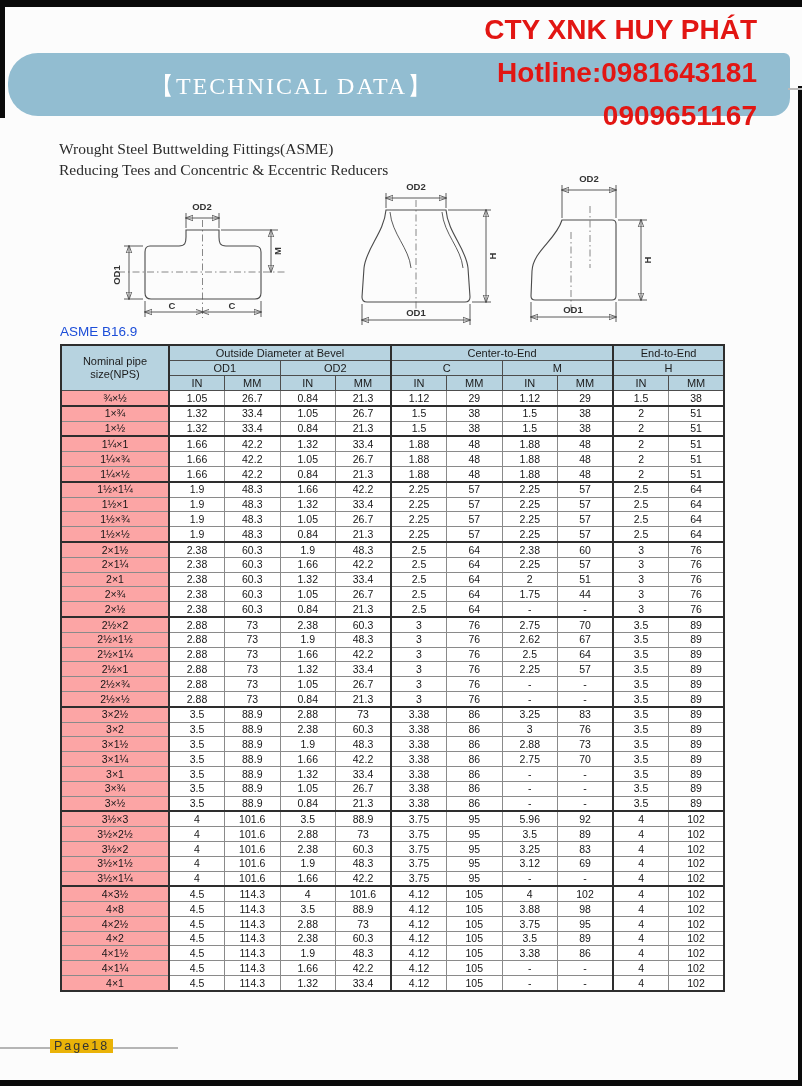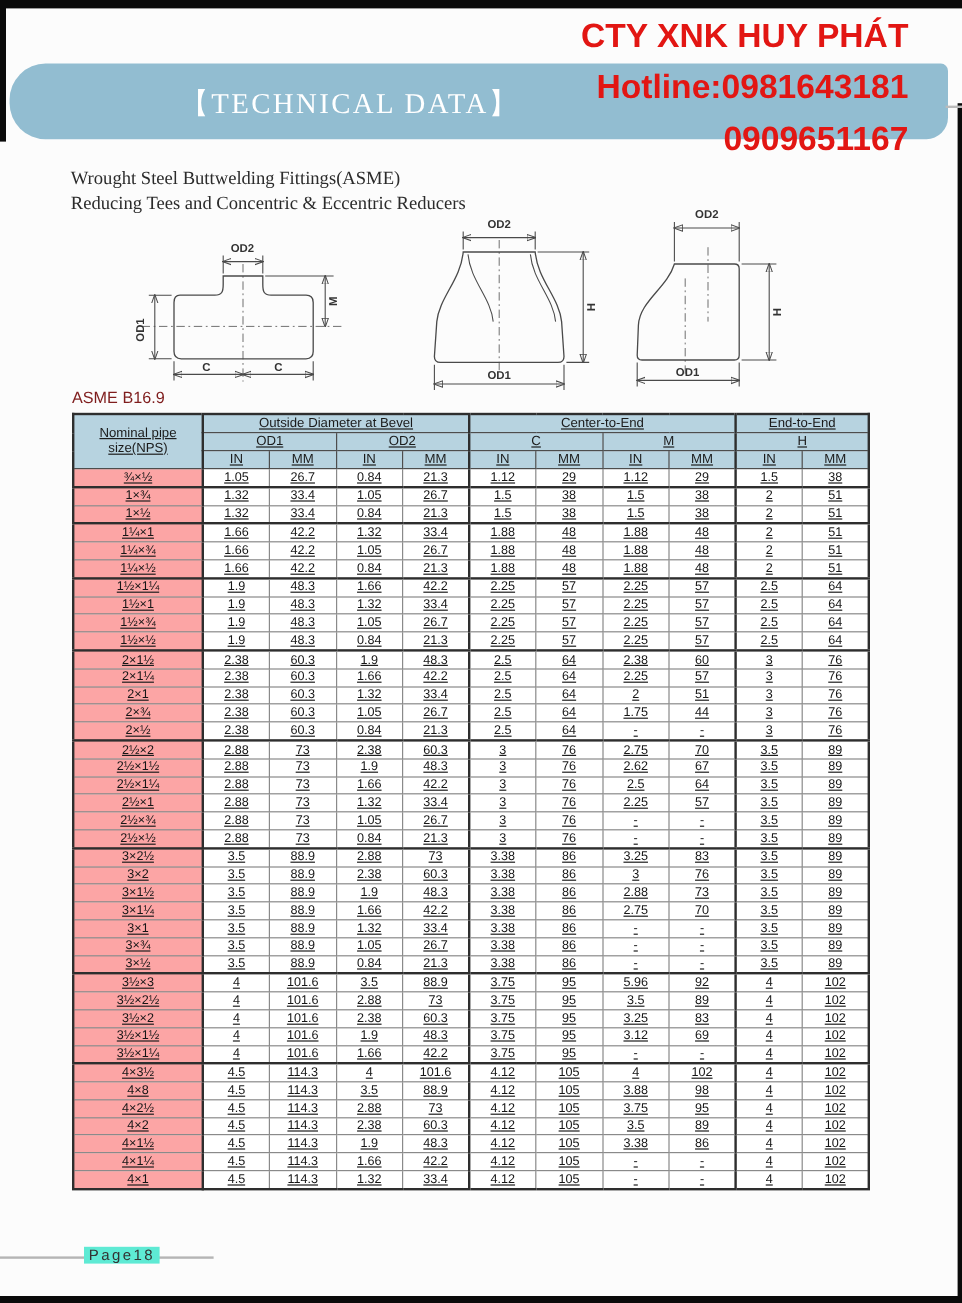--- a/index.html
+++ b/index.html
@@ -23,36 +23,36 @@
   
   .subtitle{position:absolute;left:59px;top:138px;font-family:"Liberation Serif",serif;
             font-size:15.5px;line-height:1.38;color:#2b2b2b;}
   
   .fig{position:absolute;}
   .fig svg{display:block;}
   .fig path,.fig line{stroke:#4a4a4a;stroke-width:1.1;fill:none;}
   .fig .dim{stroke-width:0.9;}
   .fig .cl{stroke-width:0.8;stroke-dasharray:7 3 1.5 3;stroke:#6a6a6a;}
   .fig text{font-family:"Liberation Sans",sans-serif;font-size:9.5px;fill:#333;font-weight:bold;}
-  .asme{position:absolute;left:60px;top:324px;font-size:13.5px;color:#7f1d1d;}
+  .asme{position:absolute;left:60px;top:324px;font-size:13.5px;color:#1d4ed8;}
   
   table.fit{position:absolute;left:60px;top:344px;width:663px;border-collapse:collapse;
-            table-layout:fixed;border:2px solid #2e2e2e;text-decoration:underline;}
+            table-layout:fixed;border:2px solid #2e2e2e;}
   table.fit th{background:#b7d3e0;border:1px solid #4d4d4d;font-weight:normal;
             font-size:11px;height:14px;padding:0;color:#1b1b1b;}
   table.fit th.npsh{width:108px;border-right:2px solid #2e2e2e;font-size:11px;line-height:1.15;}
   table.fit td{border:1px solid #8a8a8a;text-align:center;font-size:10.5px;height:13.8px;
             padding:0;line-height:1;background:#ffffff;color:#161616;}
   table.fit td.nps{border-right:2px solid #2e2e2e;background:#fca5a5;}
   table.fit .gsep{border-left:2px solid #2e2e2e !important;}
   table.fit tr.gend td{border-bottom:2px solid #2e2e2e;}
   
   .footer-line{position:absolute;left:0;top:1047px;width:178px;height:2px;background:#b5b5b5;}
-  .footer-page{position:absolute;left:50px;top:1039px;background:#5eead4;padding:0 4px;
-            font-size:12.5px;letter-spacing:2px;color:#333;margin-left:20px;}
+  .footer-page{position:absolute;left:50px;top:1039px;background:#eab308;padding:0 4px;
+            font-size:12.5px;letter-spacing:2px;color:#333;}
 </style>
 </head>
 <body>
 
 <div class="page">
 
   <div class="edge edge-top"></div>
   <div class="edge edge-left"></div>
   <div class="edge edge-right"></div>
   <div class="edge edge-bottom"></div>

